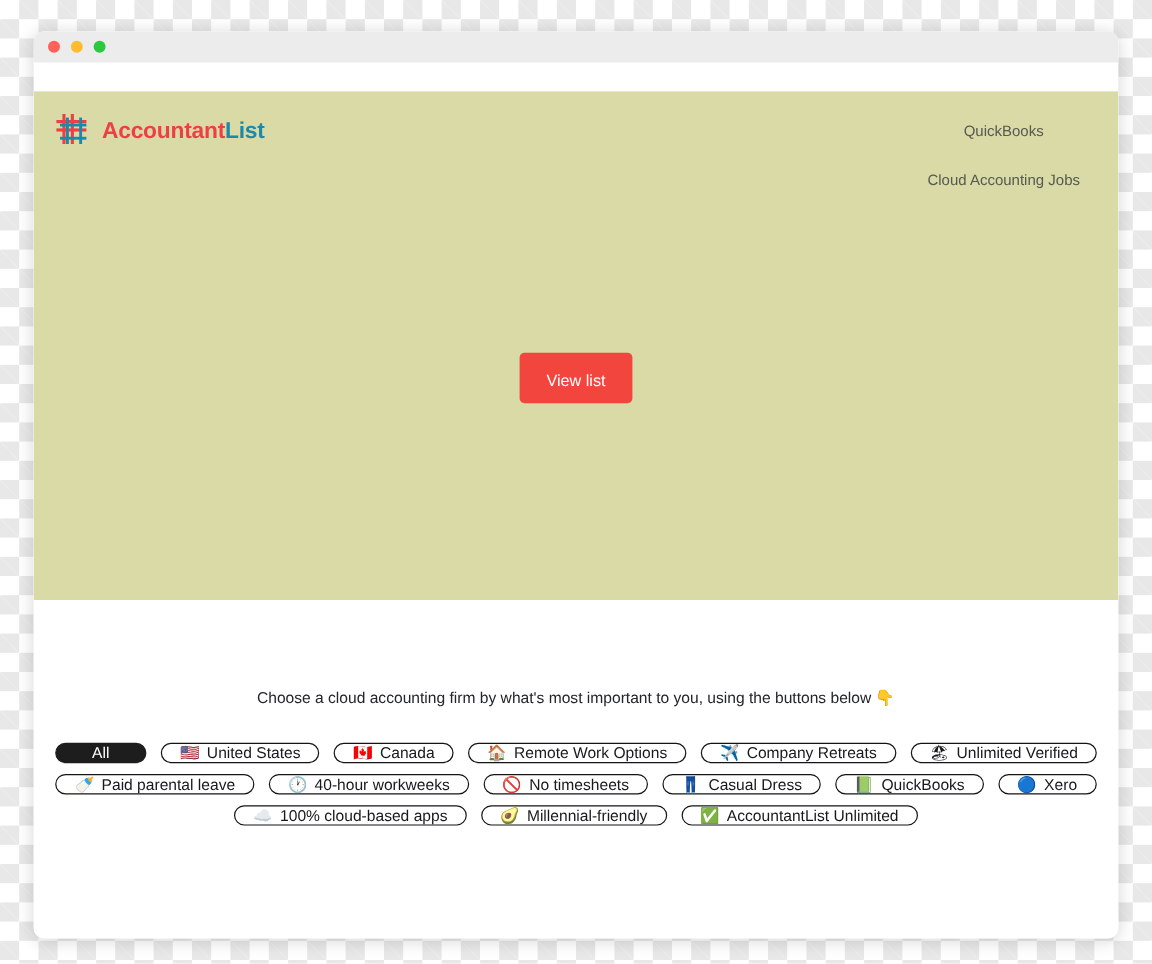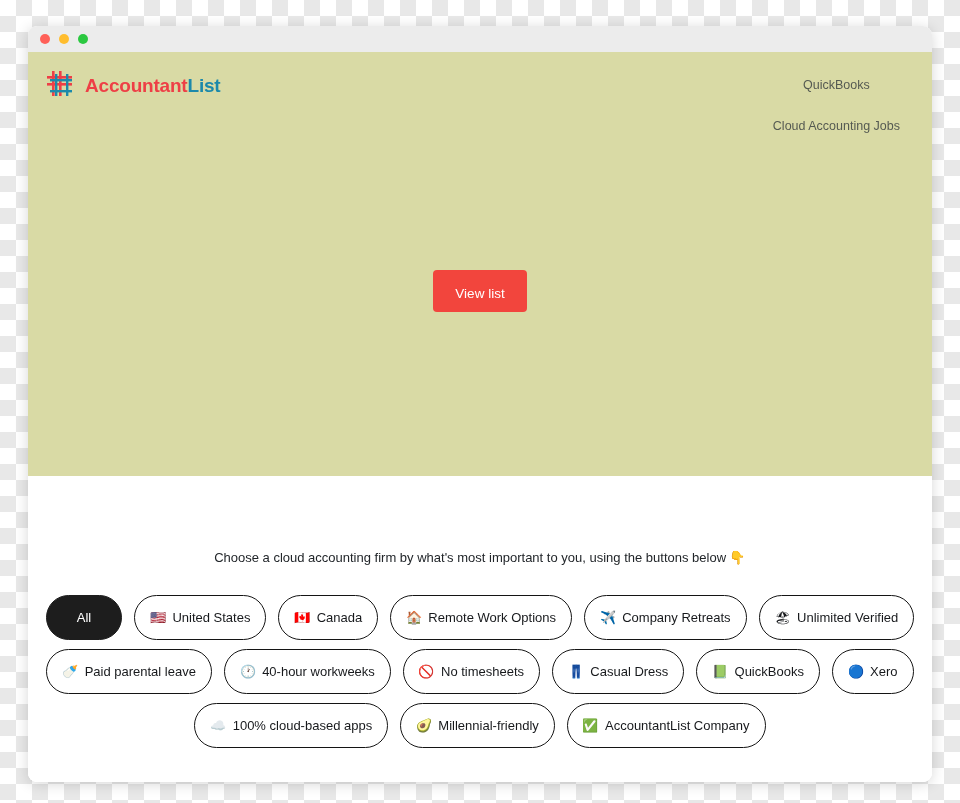--- a/index.html
+++ b/index.html
@@ -26,20 +26,21 @@
     left: 28px;
     top: 26px;
     width: 904px;
     height: 756px;
     background: #ffffff;
     border-radius: 9px;
     box-shadow: 0 2px 14px rgba(0,0,0,0.16);
     overflow: hidden;
     display: flex;
     flex-direction: column;
+    gap: 24px;
   }
 
   .titlebar {
     height: 26px;
     min-height: 26px;
     background: #ececec;
     display: flex;
     align-items: center;
     padding-left: 12px;
     gap: 9px;
@@ -183,21 +184,21 @@
   .pill {
     display: inline-flex;
     align-items: center;
     gap: 6px;
     border: 1.6px solid #141414;
     border-radius: 999px;
     background: #ffffff;
     color: #17191c;
     font-size: 13px;
     font-family: inherit;
-    height: 45px;
+    height: 17px;
     padding: 0 15px;
     white-space: nowrap;
     cursor: pointer;
     box-sizing: border-box;
   }
   .pill.active {
     background: #1d1d1d;
     border-color: #1d1d1d;
     color: #ffffff;
     padding: 0 30px;
@@ -309,20 +310,20 @@
             <button class="pill">
               <span class="emo">☁️</span>
               <span>100% cloud-based apps</span>
             </button>
             <button class="pill">
               <span class="emo">🥑</span>
               <span>Millennial-friendly</span>
             </button>
             <button class="pill">
               <span class="emo">✅</span>
-              <span>AccountantList Company</span>
+              <span>AccountantList Unlimited</span>
             </button>
           </div>
         </div>
     </section>
 
   </div>
 </div>
 
 </body></html>

